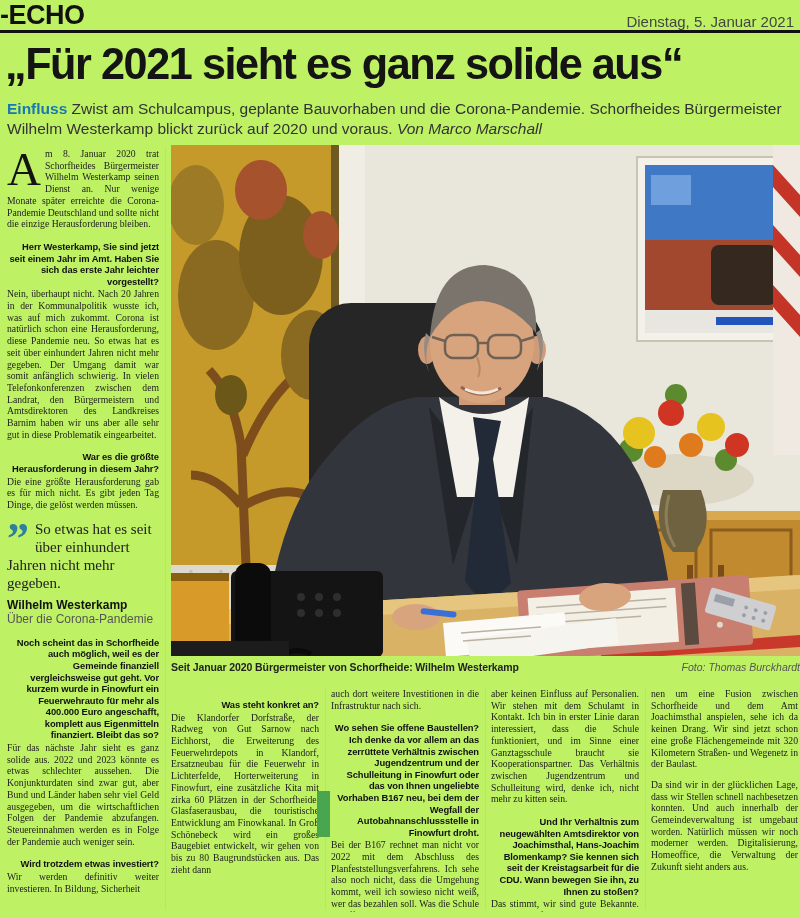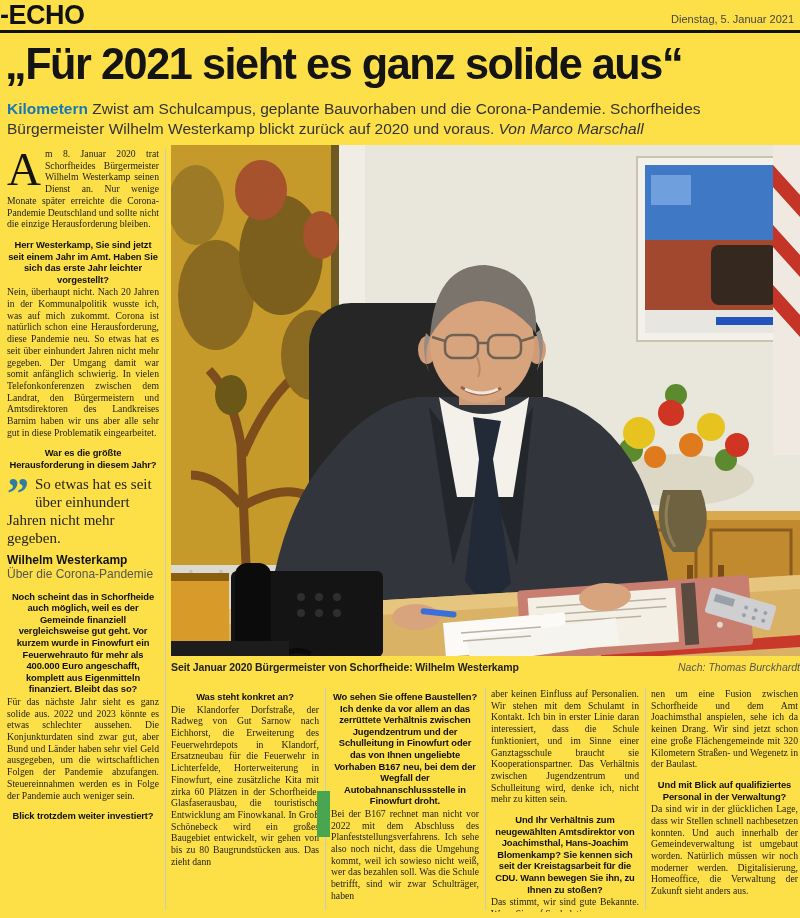--- a/index.html
+++ b/index.html
@@ -1,33 +1,33 @@
 <!DOCTYPE html>
 <html lang="de"><head>
 <meta charset="utf-8">
 <style>
   html,body{margin:0;padding:0;background:#ffffff;}
-  .page{position:relative;width:800px;height:918px;background:#fde047;overflow:hidden;
+  .page{position:relative;width:800px;height:918px;background:#bef264;overflow:hidden;
         font-family:"Liberation Sans",sans-serif;color:#1a1a1a;}
   
   .masthead{position:absolute;left:0;top:0;font-size:27px;font-weight:bold;letter-spacing:-0.5px;color:#111;}
-  .pagedate{position:absolute;right:6px;top:13px;font-size:11px;color:#444;}
+  .pagedate{position:absolute;right:6px;top:13px;font-size:15px;color:#444;}
   .header-rule{position:absolute;left:0;top:30px;width:800px;height:3px;background:#111;}
   
   .headline{position:absolute;left:5px;top:38px;width:792px;font-size:45px;font-weight:bold;
             letter-spacing:-1.5px;color:#141414;transform:scaleX(0.96);transform-origin:left;white-space:nowrap;}
   .standfirst{position:absolute;left:7px;top:99px;width:784px;font-size:15.5px;line-height:20px;color:#333;}
   .kicker{font-weight:bold;}
   .byline{font-style:italic;margin-top:15px;}
   
   .col{position:absolute;overflow:hidden;}
   .body-text{font-family:"Liberation Serif",serif;font-size:9.7px;line-height:11.7px;
              text-align:justify;color:#1c1c1c;margin:0 0 9px 0;}
   .question{font-family:"Liberation Sans",sans-serif;font-weight:bold;font-size:9.4px;line-height:11.6px;
-            letter-spacing:-0.1px;color:#111;margin:3px 0 1px 0;text-align:center;}
+            letter-spacing:-0.1px;color:#111;margin:11px 0 1px 0;text-align:right;}
   .dropcap{float:left;font-family:"Liberation Serif",serif;font-size:47px;line-height:38px;
            padding:2px 4px 0 0;color:#141414;}
   .vrule{position:absolute;width:1px;background:#c9c9c9;}
   
   .pullquote{margin:4px 0 10px 0;}
   .pq-mark{float:left;font-family:"Liberation Serif",serif;font-weight:bold;font-size:44px;
            line-height:30px;margin:4px 6px 0 0;}
   .pq-text{font-family:"Liberation Serif",serif;font-size:15px;line-height:18px;color:#222;margin:2px 0 6px 0;}
   .pq-author{font-size:12px;font-weight:bold;color:#111;}
   .pq-role{font-size:12px;color:#555;}
@@ -43,44 +43,46 @@
 <body>
 
 <div class="page">
 
   <div class="masthead">-ECHO</div>
   <div class="pagedate">Dienstag, 5. Januar 2021</div>
   <div class="header-rule"></div>
 
   <div class="headline">„Für 2021 sieht es ganz solide aus“</div>
   <div class="standfirst">
-    <span class="kicker" style="color:#1878b4">Kilometern</span><span> Zwist am Schulcampus, geplante Bauvorhaben und die Corona-Pandemie. Schorfheides Bürgermeister Wilhelm Westerkamp blickt zurück auf 2020 und voraus. </span><span class="byline">Von Marco Marschall</span>
+    <span class="kicker" style="color:#1878b4">Einfluss</span><span> Zwist am Schulcampus, geplante Bauvorhaben und die Corona-Pandemie. Schorfheides Bürgermeister Wilhelm Westerkamp blickt zurück auf 2020 und voraus. </span><span class="byline">Von Marco Marschall</span>
   </div>
 
   <div class="vrule" style="left:165px;top:148px;height:762px;"></div>
   <div class="vrule" style="left:325px;top:688px;height:222px;"></div>
   <div class="vrule" style="left:485px;top:688px;height:222px;"></div>
   <div class="vrule" style="left:645px;top:688px;height:222px;"></div>
 
   <div class="col" style="left:7px;top:148px;width:152px;height:764px;">
     <p class="body-text"><span class="dropcap">A</span><span>m 8. Januar 2020 trat Schorfheides Bürgermeister Wilhelm Westerkamp seinen Dienst an. Nur wenige Monate später erreichte die Corona-Pandemie Deutschland und sollte nicht die einzige Herausforderung bleiben.</span></p>
     <p class="question">Herr Westerkamp, Sie sind jetzt seit einem Jahr im Amt. Haben Sie sich das erste Jahr leichter vorgestellt?</p>
     <p class="body-text">Nein, überhaupt nicht. Nach 20 Jahren in der Kommunalpolitik wusste ich, was auf mich zukommt. Corona ist natürlich schon eine Herausforderung, diese Pandemie neu. So etwas hat es seit über einhundert Jahren nicht mehr gegeben. Der Umgang damit war somit anfänglich schwierig. In vielen Telefonkonferenzen zwischen dem Landrat, den Bürgermeistern und Amtsdirektoren des Landkreises Barnim haben wir uns aber alle sehr gut in diese Problematik eingearbeitet.</p>
     <p class="question">War es die größte Herausforderung in diesem Jahr?</p>
+    <p class="body-text">Die eine größte Herausforderung gab es für mich nicht. Es gibt jeden Tag Dinge, die gelöst werden müssen.</p>
 
     <div class="pullquote">
       <span class="pq-mark" style="color:#2e7f9e">”</span>
       <p class="pq-text">So etwas hat es seit über einhundert Jahren nicht mehr gegeben.</p>
       <div class="pq-author">Wilhelm Westerkamp</div>
       <div class="pq-role">Über die Corona-Pandemie</div>
     </div>
 
     <p class="question">Noch scheint das in Schorfheide auch möglich, weil es der Gemeinde finanziell vergleichsweise gut geht. Vor kurzem wurde in Finowfurt ein Feuerwehrauto für mehr als 400.000 Euro angeschafft, komplett aus Eigenmitteln finanziert. Bleibt das so?</p>
     <p class="body-text">Für das nächste Jahr sieht es ganz solide aus. 2022 und 2023 könnte es etwas schlechter aussehen. Die Konjunkturdaten sind zwar gut, aber Bund und Länder haben sehr viel Geld ausgegeben, um die wirtschaftlichen Folgen der Pandemie abzufangen. Steuereinnahmen werden es in Folge der Pandemie auch weniger sein.</p>
-    <p class="question">Blick trotzdem weiter investiert?</p>
+    <p class="question">Wird trotzdem etwas investiert?</p>
+    <p class="body-text">Wir werden definitiv weiter investieren. In Bildung, Sicherheit</p>
   </div>
 
   <div class="photo">
     <svg width="629" height="511" viewBox="0 0 629 511" xmlns="http://www.w3.org/2000/svg">
 
       <rect x="0" y="0" width="629" height="511" fill="#e9e6dc"></rect>
 
       <g>
         <rect x="0" y="0" width="168" height="428" fill="#c59a2b"></rect>
         <rect x="160" y="0" width="10" height="428" fill="#6e5a22"></rect>
@@ -224,37 +226,37 @@
           <circle cx="595" cy="460" r="2" fill="#9aa0a8"></circle>
         <circle cx="575" cy="468" r="2" fill="#9aa0a8"></circle>
           <circle cx="585" cy="468" r="2" fill="#9aa0a8"></circle>
           <circle cx="595" cy="468" r="2" fill="#9aa0a8"></circle>
       </g>
     </svg>
   </div>
 
   <div class="caption-row">
     <span class="caption">Seit Januar 2020 Bürgermeister von Schorfheide: Wilhelm Westerkamp</span>
-    <span class="credit">Nach: Thomas Burckhardt</span>
+    <span class="credit">Foto: Thomas Burckhardt</span>
   </div>
 
   <div class="col" style="left:171px;top:688px;width:148px;height:224px;">
     <p class="question">Was steht konkret an?</p>
     <p class="body-text">Die Klandorfer Dorfstraße, der Radweg von Gut Sarnow nach Eichhorst, die Erweiterung des Feuerwehrdepots in Klandorf, Ersatzneubau für die Feuerwehr in Lichterfelde, Horterweiterung in Finowfurt, eine zusätzliche Kita mit zirka 60 Plätzen in der Schorfheide, Glasfaserausbau, die touristische Entwicklung am Finowkanal. In Groß Schönebeck wird ein großes Baugebiet entwickelt, wir gehen von bis zu 80 Baugrundstücken aus. Das zieht dann</p>
   </div>
   <div class="col" style="left:331px;top:688px;width:148px;height:224px;">
+    <p class="body-text">auch dort weitere Investitionen in die Infrastruktur nach sich.</p>
     <p class="question">Wo sehen Sie offene Baustellen? Ich denke da vor allem an das zerrüttete Verhältnis zwischen Jugendzentrum und der Schulleitung in Finowfurt oder das von Ihnen ungeliebte Vorhaben B167 neu, bei dem der Wegfall der Autobahnanschlussstelle in Finowfurt droht.</p>
     <p class="body-text">Bei der B167 rechnet man nicht vor 2022 mit dem Abschluss des Planfeststellungsverfahrens. Ich sehe also noch nicht, dass die Umgehung kommt, weil ich sowieso nicht weiß, wer das bezahlen soll. Was die Schule betrifft, sind wir zwar Schulträger, haben</p>
   </div>
   <div class="col" style="left:491px;top:688px;width:148px;height:224px;">
     <p class="body-text">aber keinen Einfluss auf Personalien. Wir stehen mit dem Schulamt in Kontakt. Ich bin in erster Linie daran interessiert, dass die Schule funktioniert, und im Sinne einer Ganztagsschule braucht sie Kooperationspartner. Das Verhältnis zwischen Jugendzentrum und Schulleitung wird, denke ich, nicht mehr zu kitten sein.</p>
     <p class="question">Und Ihr Verhältnis zum neugewählten Amtsdirektor von Joachimsthal, Hans-Joachim Blomenkamp? Sie kennen sich seit der Kreistagsarbeit für die CDU. Wann bewegen Sie ihn, zu Ihnen zu stoßen?</p>
     <p class="body-text">Das stimmt, wir sind gute Bekannte. Wenn Sie auf Spekulatio-</p>
   </div>
   <div class="col" style="left:651px;top:688px;width:147px;height:224px;">
     <p class="body-text">nen um eine Fusion zwischen Schorfheide und dem Amt Joachimsthal anspielen, sehe ich da keinen Drang. Wir sind jetzt schon eine große Flächengemeinde mit 320 Kilometern Straßen- und Wegenetz in der Baulast.</p>
-    <p class="question">Und mit Blick auf qualifiziertes Personal in der Verwaltung?</p>
     <p class="body-text">Da sind wir in der glücklichen Lage, dass wir Stellen schnell nachbesetzen konnten. Und auch innerhalb der Gemeindeverwaltung ist umgebaut worden. Natürlich müssen wir noch moderner werden. Digitalisierung, Homeoffice, die Verwaltung der Zukunft sieht anders aus.</p>
   </div>
 
   <div class="marker" style="background:#4aa551"></div>
 
 </div>
 
 </body></html>

